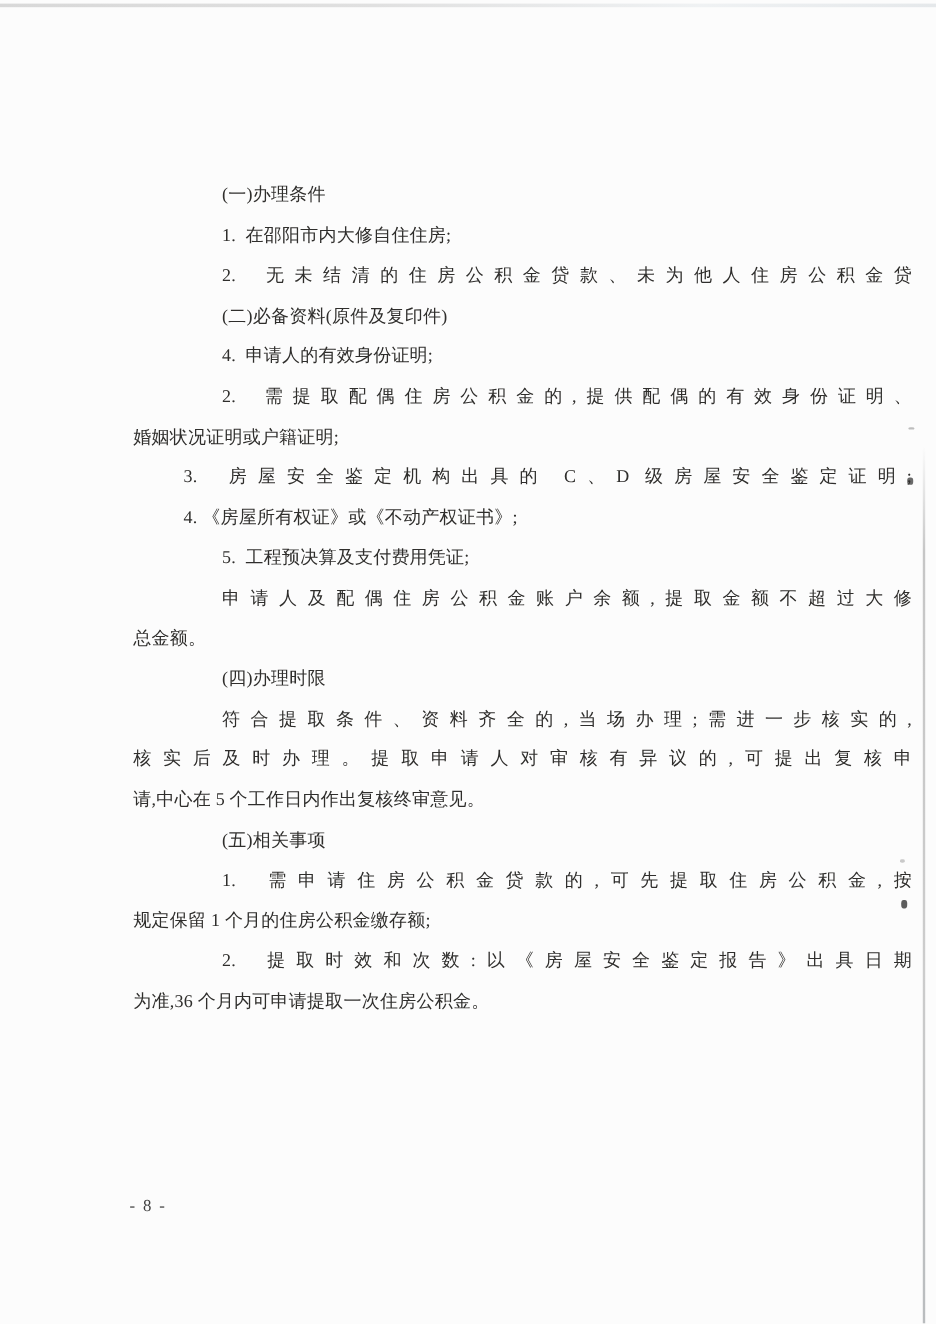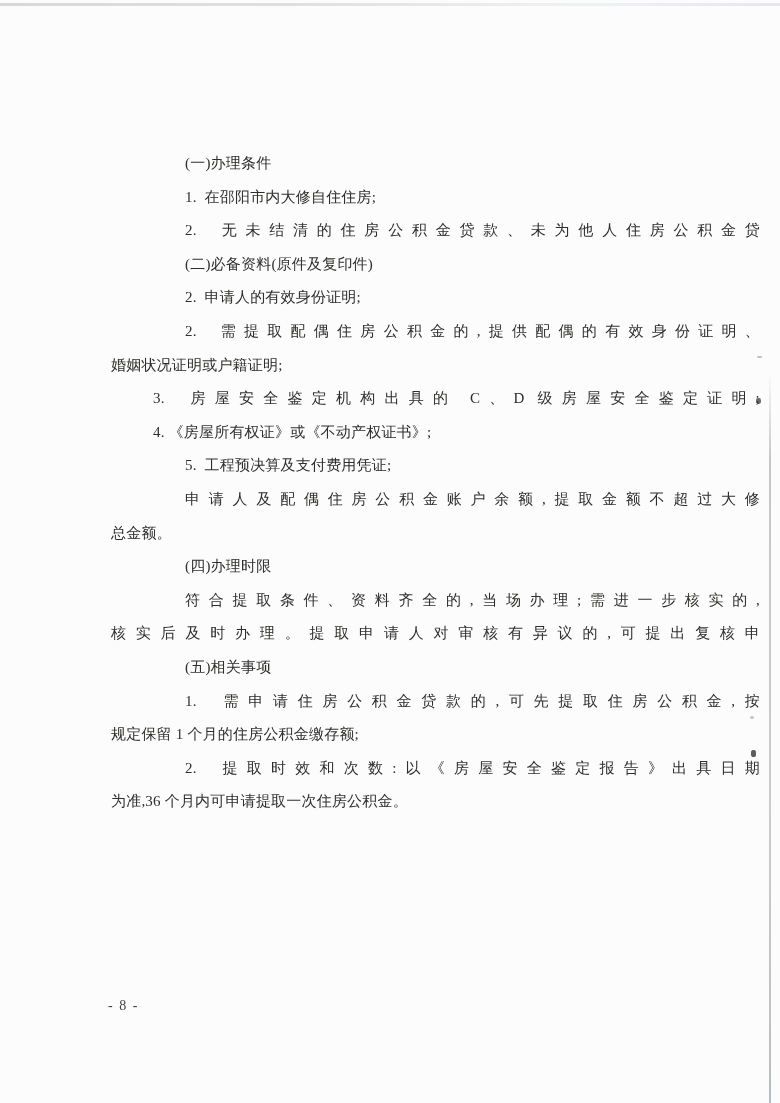--- a/index.html
+++ b/index.html
@@ -60,31 +60,32 @@
   <div class="speck s1"></div>
   <div class="speck s2"></div>
   <div class="speck s3"></div>
   <div class="speck s4"></div>
 
   <div class="content">
       <div class="line indent">(一)办理条件</div>
       <div class="line indent">1.  在邵阳市内大修自住住房;</div>
       <div class="line indent full">2.  无未结清的住房公积金贷款、未为他人住房公积金贷</div>
       <div class="line indent">(二)必备资料(原件及复印件)</div>
-      <div class="line indent">2.  申请人的有效身份证明;</div>
+      <div class="line indent">4.  申请人的有效身份证明;</div>
       <div class="line indent full">2.  需提取配偶住房公积金的,提供配偶的有效身份证明、</div>
       <div class="line">婚姻状况证明或户籍证明;</div>
       <div class="line indent-sm full">3.  房屋安全鉴定机构出具的 C、D 级房屋安全鉴定证明;</div>
       <div class="line indent-sm">4. 《房屋所有权证》或《不动产权证书》;</div>
       <div class="line indent">5.  工程预决算及支付费用凭证;</div>
       <div class="line indent full">申请人及配偶住房公积金账户余额,提取金额不超过大修</div>
       <div class="line">总金额。</div>
       <div class="line indent">(四)办理时限</div>
       <div class="line indent full">符合提取条件、资料齐全的,当场办理;需进一步核实的,</div>
       <div class="line  full">核实后及时办理。提取申请人对审核有异议的,可提出复核申</div>
+      <div class="line">请,中心在 5 个工作日内作出复核终审意见。</div>
       <div class="line indent">(五)相关事项</div>
       <div class="line indent full">1.  需申请住房公积金贷款的,可先提取住房公积金,按</div>
       <div class="line">规定保留 1 个月的住房公积金缴存额;</div>
       <div class="line indent full">2.  提取时效和次数:以《房屋安全鉴定报告》出具日期</div>
       <div class="line">为准,36 个月内可申请提取一次住房公积金。</div>
     </div>
 
   <div class="page-number">- 8 -</div>
 </div>
 

